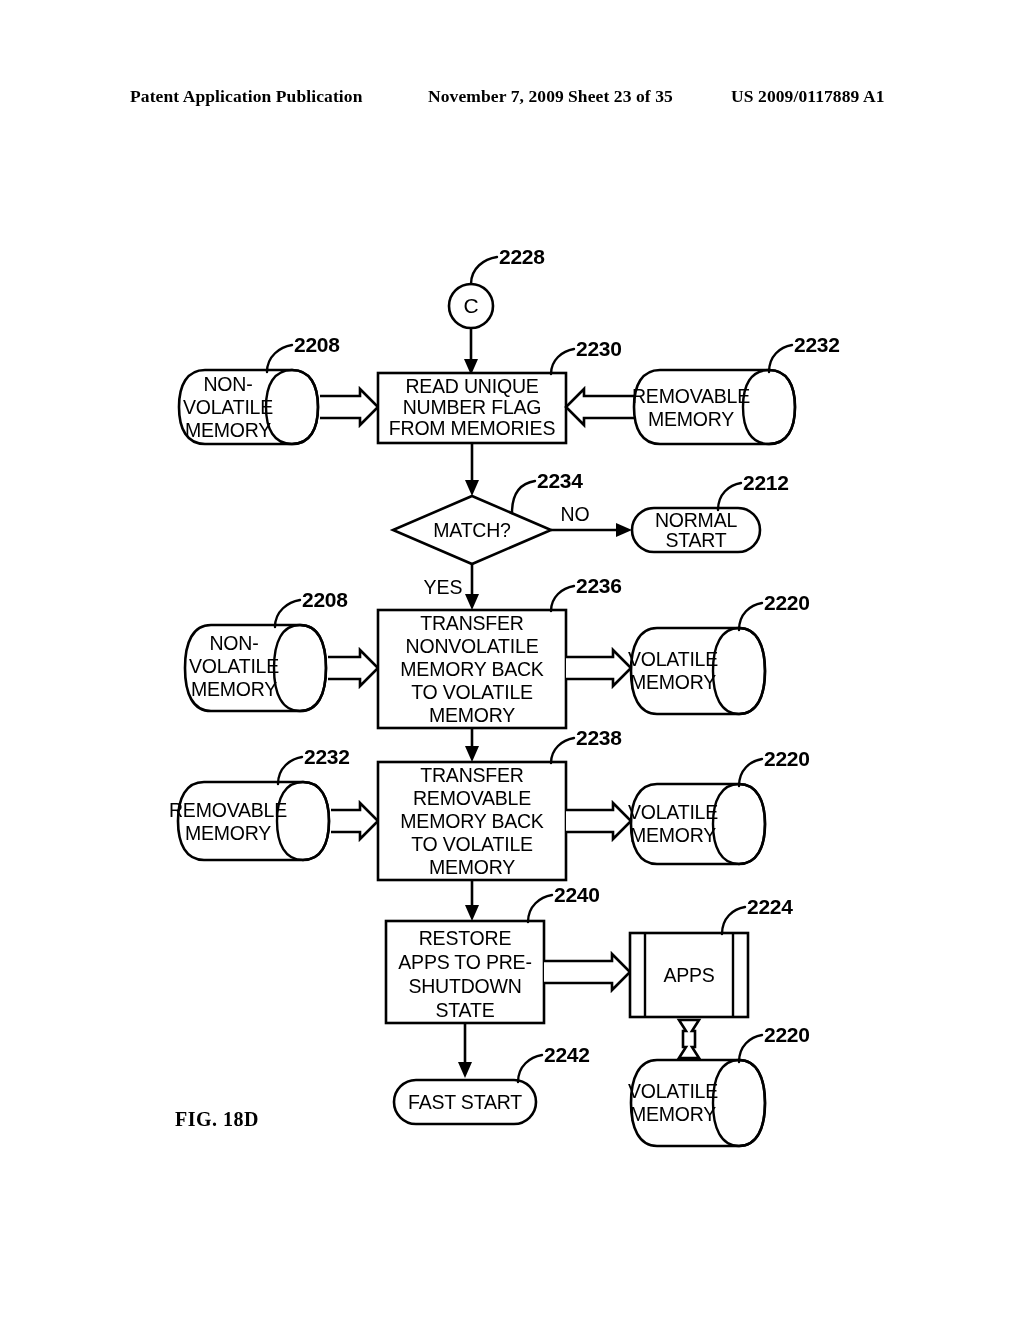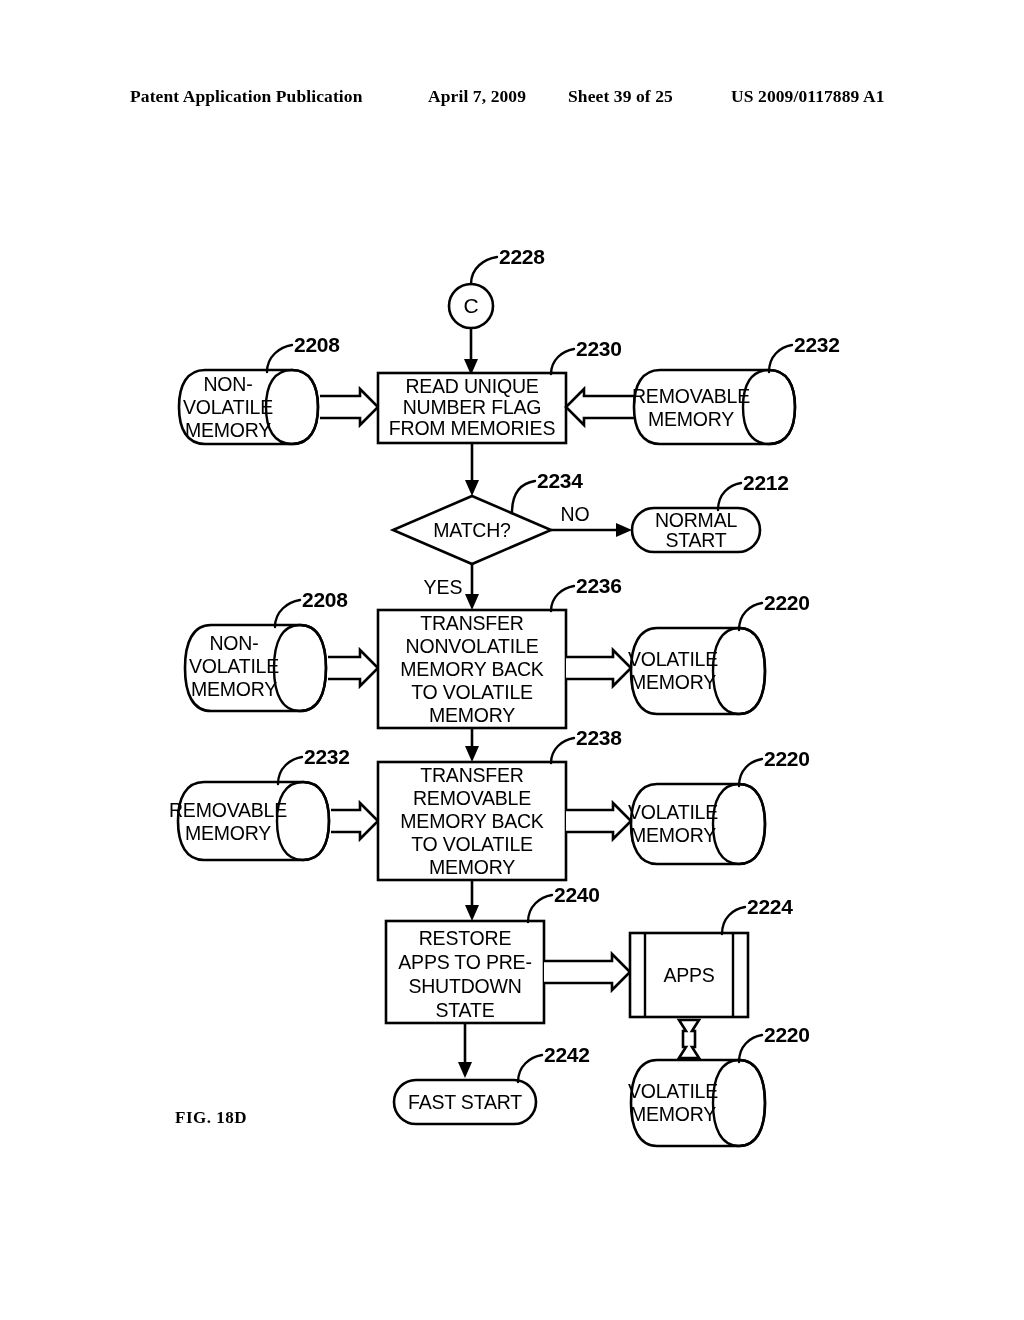--- a/index.html
+++ b/index.html
@@ -36,21 +36,21 @@
   .hdr-sheet { left: 568px; }
   .hdr-num   { left: 703px; margin-left: 28px; }
 
   
   #fig-label {
     position: absolute;
     left: 175px;
     top: 1108px;
     font-family: "Liberation Serif", serif;
     font-weight: bold;
-    font-size: 17px;
+    font-size: 20px;
     letter-spacing: 0.5px;
   }
 
   
   #figure-canvas {
     position: absolute;
     left: 0;
     top: 0;
     width: 1024px;
     height: 1320px;
@@ -109,22 +109,22 @@
   .conn-letter {
     font-size: 21px;
     text-anchor: middle;
   }
 </style>
 </head>
 <body>
 
 <div id="page-header">
   <span class="hdr-pub">Patent Application Publication</span>
-  <span class="hdr-date">April 7, 2009</span>
-  <span class="hdr-sheet">Sheet 39 of 25</span>
+  <span class="hdr-date">November 7, 2009</span>
+  <span class="hdr-sheet">Sheet 23 of 35</span>
   <span class="hdr-num">US 2009/0117889 A1</span>
 </div>
 
 <div id="fig-label">FIG. 18D</div>
 
 <div id="figure-canvas">
 <svg width="1024" height="1320" viewBox="0 0 1024 1320" xmlns="http://www.w3.org/2000/svg">
 
   <g>
     <circle cx="471" cy="306" r="22" class="shape-stroke"></circle>

